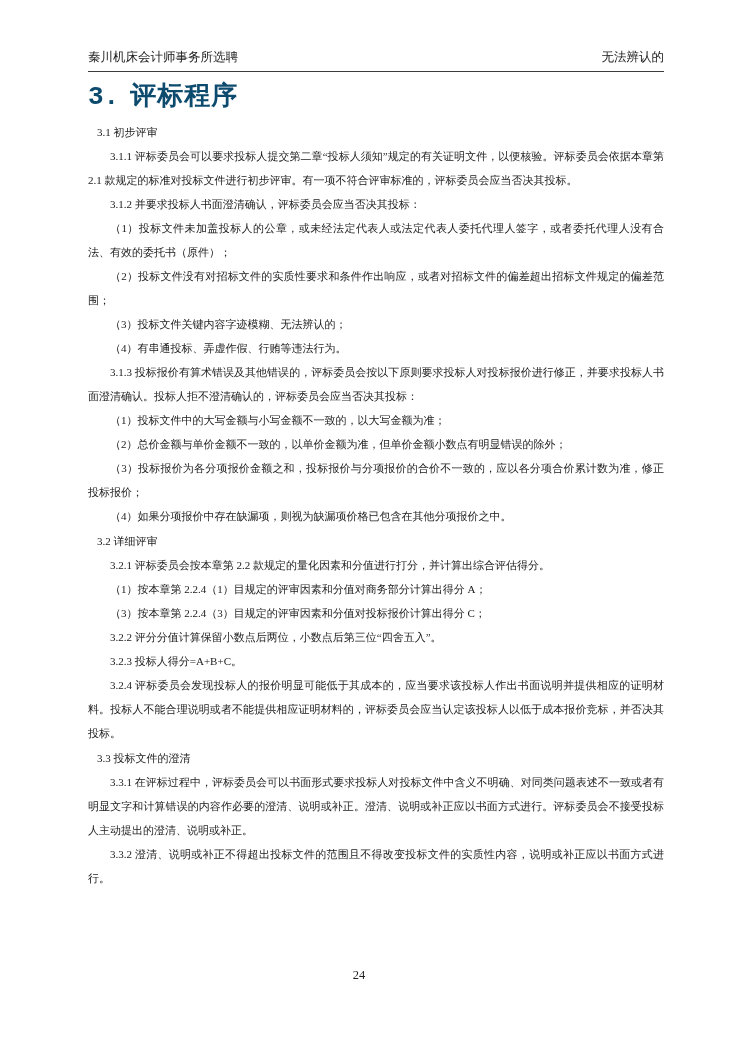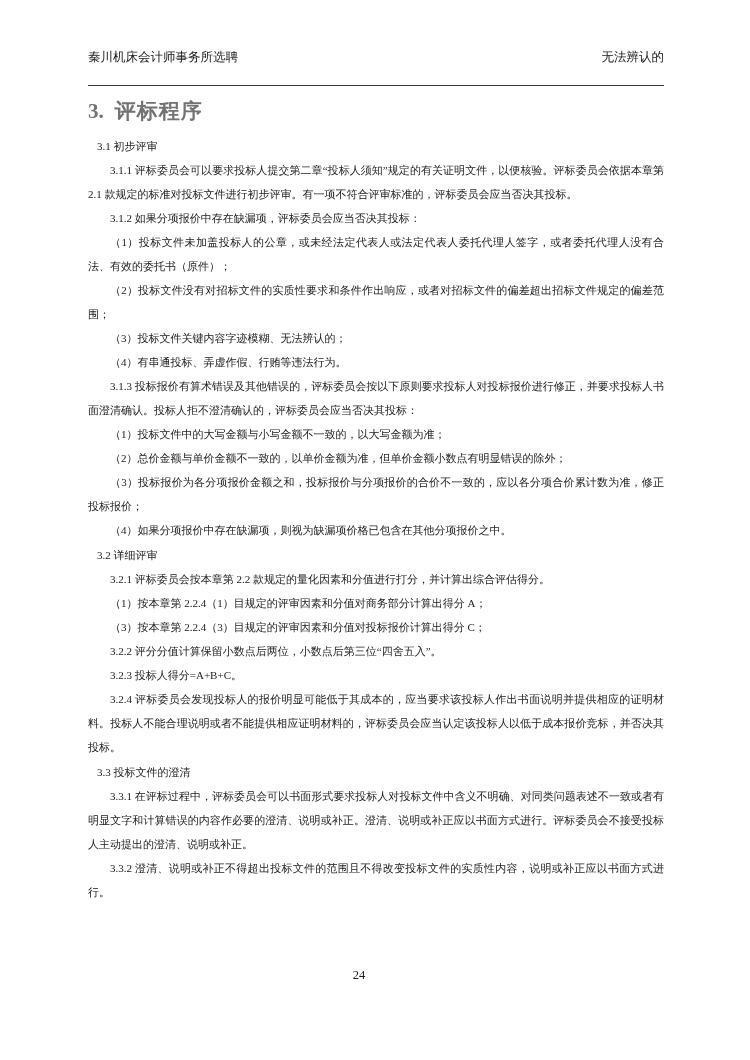--- a/index.html
+++ b/index.html
@@ -21,31 +21,31 @@
     box-sizing: border-box;
     padding: 50px 86px 0 88px;
     background: #ffffff;
   }
   .page-header {
     display: flex;
     justify-content: space-between;
     align-items: flex-end;
     font-size: 12.5px;
     line-height: 15px;
-    padding-bottom: 20px;
+    padding-bottom: 6px;
     border-bottom: 1px solid #3c3c3c;
   }
   .doc-title {
-    font-family: Liberation Serif, serif;
+    font-family: Liberation Mono, monospace;
     font-weight: 700;
-    font-size: 21px;
+    font-size: 26px;
     line-height: 26px;
     letter-spacing: 1px;
     margin: 12px 0 10px 0;
-    color: #737373;
+    color: #0c4a6e;
   }
   .doc-title .chapter-no {
     margin-right: 11px;
     letter-spacing: 0;
   }
   .doc-body {
     font-size: 11px;
     line-height: 24px;
     text-align: justify;
   }
@@ -77,21 +77,21 @@
     <span>无法辨认的</span>
   </div>
 
   <h1 class="doc-title">
     <span class="chapter-no">3.</span><span>评标程序</span>
   </h1>
 
   <div class="doc-body">
       <p class="sec-heading">3.1 初步评审</p>
       <p class="body-para">3.1.1 评标委员会可以要求投标人提交第二章“投标人须知”规定的有关证明文件，以便核验。评标委员会依据本章第 2.1 款规定的标准对投标文件进行初步评审。有一项不符合评审标准的，评标委员会应当否决其投标。</p>
-      <p class="body-para">3.1.2 如果分项报价中存在缺漏项，评标委员会应当否决其投标：</p>
+      <p class="body-para">3.1.2 并要求投标人书面澄清确认，评标委员会应当否决其投标：</p>
       <p class="body-para">（1）投标文件未加盖投标人的公章，或未经法定代表人或法定代表人委托代理人签字，或者委托代理人没有合法、有效的委托书（原件）；</p>
       <p class="body-para">（2）投标文件没有对招标文件的实质性要求和条件作出响应，或者对招标文件的偏差超出招标文件规定的偏差范围；</p>
       <p class="body-para">（3）投标文件关键内容字迹模糊、无法辨认的；</p>
       <p class="body-para">（4）有串通投标、弄虚作假、行贿等违法行为。</p>
       <p class="body-para">3.1.3 投标报价有算术错误及其他错误的，评标委员会按以下原则要求投标人对投标报价进行修正，并要求投标人书面澄清确认。投标人拒不澄清确认的，评标委员会应当否决其投标：</p>
       <p class="body-para">（1）投标文件中的大写金额与小写金额不一致的，以大写金额为准；</p>
       <p class="body-para">（2）总价金额与单价金额不一致的，以单价金额为准，但单价金额小数点有明显错误的除外；</p>
       <p class="body-para">（3）投标报价为各分项报价金额之和，投标报价与分项报价的合价不一致的，应以各分项合价累计数为准，修正投标报价；</p>
       <p class="body-para">（4）如果分项报价中存在缺漏项，则视为缺漏项价格已包含在其他分项报价之中。</p>
       <p class="sec-heading">3.2 详细评审</p>

